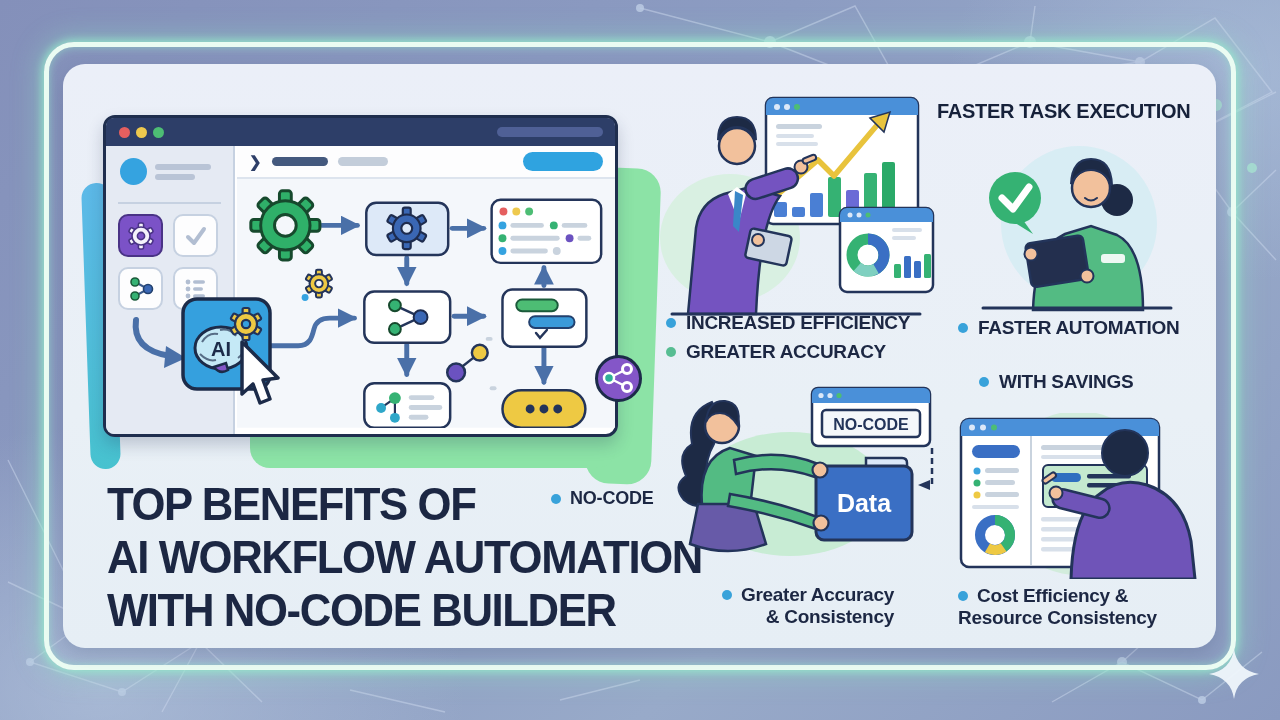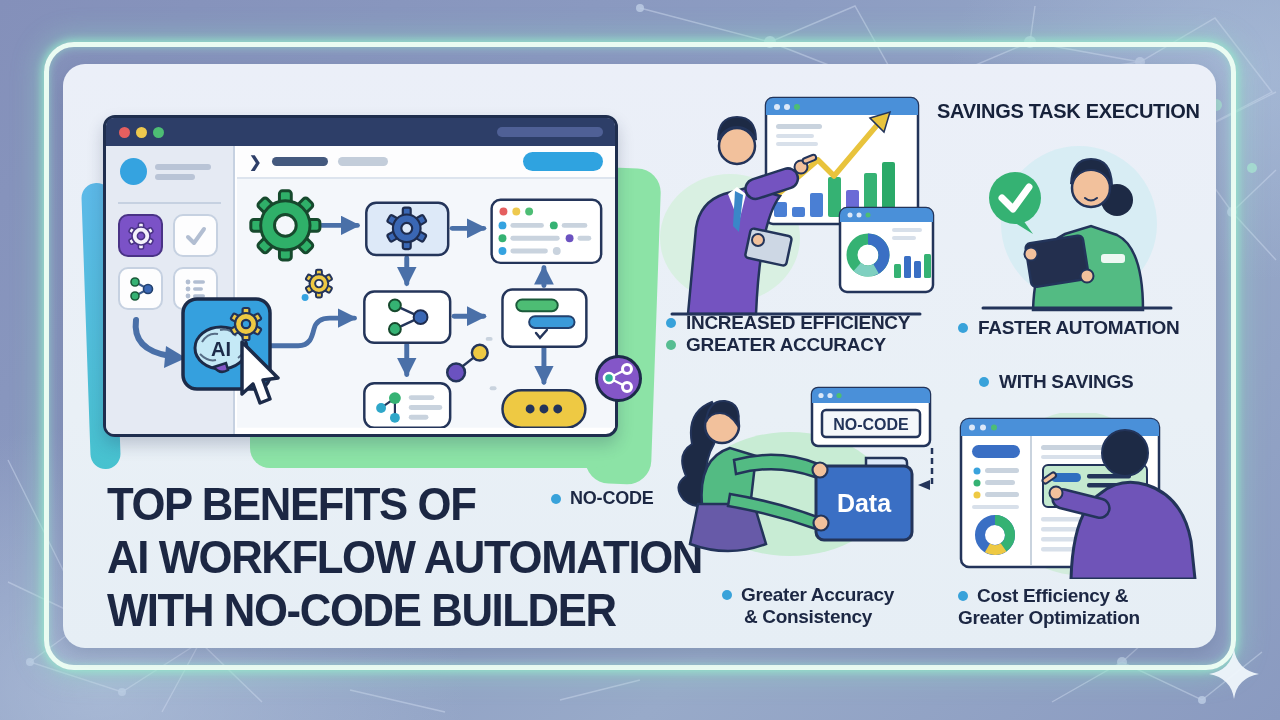--- a/index.html
+++ b/index.html
@@ -62,29 +62,29 @@
   .title { position:absolute; left:107px; top:477px; width:640px; color:#1c2743;
     font-size:47px; font-weight:800; line-height:53px; letter-spacing:-1.5px;
     transform:scaleX(.93); transform-origin:left top; white-space:nowrap; }
   .note { position:absolute; left:551px; top:488px; display:flex; align-items:center; gap:9px; }
   .note .lbl { font-size:18px; font-weight:800; color:#1c2743; letter-spacing:-0.2px; }
 
   .dot { width:10px; height:10px; border-radius:50%; flex:0 0 auto; }
   .dot-blue { background:#38a2da; }
   .dot-green { background:#57bd92; }
 
-  .bullets { position:absolute; display:flex; flex-direction:column; gap:0; }
+  .bullets { position:absolute; display:flex; flex-direction:column; gap:7px; }
   .b-item { display:flex; align-items:center; gap:10px; color:#1c2743;
     font-size:19px; font-weight:800; letter-spacing:-0.3px; white-space:nowrap; }
   .heading { position:absolute; color:#16213a; font-size:20px; font-weight:800; letter-spacing:-0.3px; white-space:nowrap; }
 
   .b2 { position:absolute; color:#1c2743; font-weight:800; font-size:19px; line-height:21px; letter-spacing:-0.3px; }
   .b2 .row { display:flex; align-items:center; gap:9px; }
   .b2 .l2 { margin-top:1px; }
-  .b2.center .l2 { text-align:center; }
+  .b2.center .l2 { text-align:right; }
 
   .illus { position:absolute; }
   .sparkle { position:absolute; left:1206px; top:646px; }
 </style>
 </head>
 <body>
 
 <div class="stage">
 
   <svg class="net" width="1280" height="720" viewBox="0 0 1280 720">
@@ -431,21 +431,21 @@
       <circle cx="143" cy="77" r="6.5" fill="#f2c19c" stroke="#23345a" stroke-width="2"></circle>
       <rect x="145" y="69" width="14" height="5.5" rx="2.7" transform="rotate(-22 145 72)" fill="#f2c19c" stroke="#23345a" stroke-width="2"></rect>
       <circle cx="79" cy="56" r="18" fill="#f2c19c" stroke="#23345a" stroke-width="2.5"></circle>
       <path d="M60,50 Q60,27 79,27 Q98,27 98,50 Q91,37 79,37 Q67,37 60,50 Z" fill="#1d2a45" stroke="#23345a" stroke-width="2"></path>
       <rect x="93" y="138" width="42" height="30" rx="3.5" transform="rotate(12 93 138)" fill="#cdd7e4" stroke="#23345a" stroke-width="2.5"></rect>
       <circle cx="100" cy="150" r="6" fill="#f2c19c" stroke="#23345a" stroke-width="2"></circle>
       <line x1="14" y1="224" x2="262" y2="224" stroke="#23345a" stroke-width="3" stroke-linecap="round"></line>
     </g>
   </svg>
 
-  <div class="heading" style="left:937px;top:100px">SAVINGS TASK EXECUTION</div>
+  <div class="heading" style="left:937px;top:100px">FASTER TASK EXECUTION</div>
 
   <svg class="illus" style="left:973px;top:128px" width="208" height="184" viewBox="0 0 208 184">
     <circle cx="106" cy="96" r="78" fill="#d8edf4"></circle>
     <g>
       <circle cx="42" cy="70" r="26" fill="#35b273"></circle>
       <polygon points="50,92 60,106 42,95" fill="#35b273"></polygon>
       <polyline points="29,70 40,81 56,59" fill="none" stroke="#fff" stroke-width="7" stroke-linecap="round" stroke-linejoin="round"></polyline>
     </g>
     <g>
       <circle cx="144" cy="72" r="16" fill="#1d2a45"></circle>
@@ -578,20 +578,20 @@
       <span>Greater Accuracy</span>
     </div>
     <div class="l2">&amp; Consistency</div>
   </div>
 
   <div class="b2" style="left:958px;top:585px">
     <div class="row">
       <span class="dot dot-blue"></span>
       <span>Cost Efficiency &amp;</span>
     </div>
-    <div class="l2">Greater Optimization</div>
+    <div class="l2">Resource Consistency</div>
   </div>
 
   <svg class="sparkle" width="56" height="56" viewBox="0 0 56 56">
     <path d="M28,3 Q31,24 53,28 Q31,32 28,53 Q25,32 3,28 Q25,24 28,3 Z" fill="#eff6fb" opacity="0.95"></path>
   </svg>
 
 </div>
 
 </body></html>

